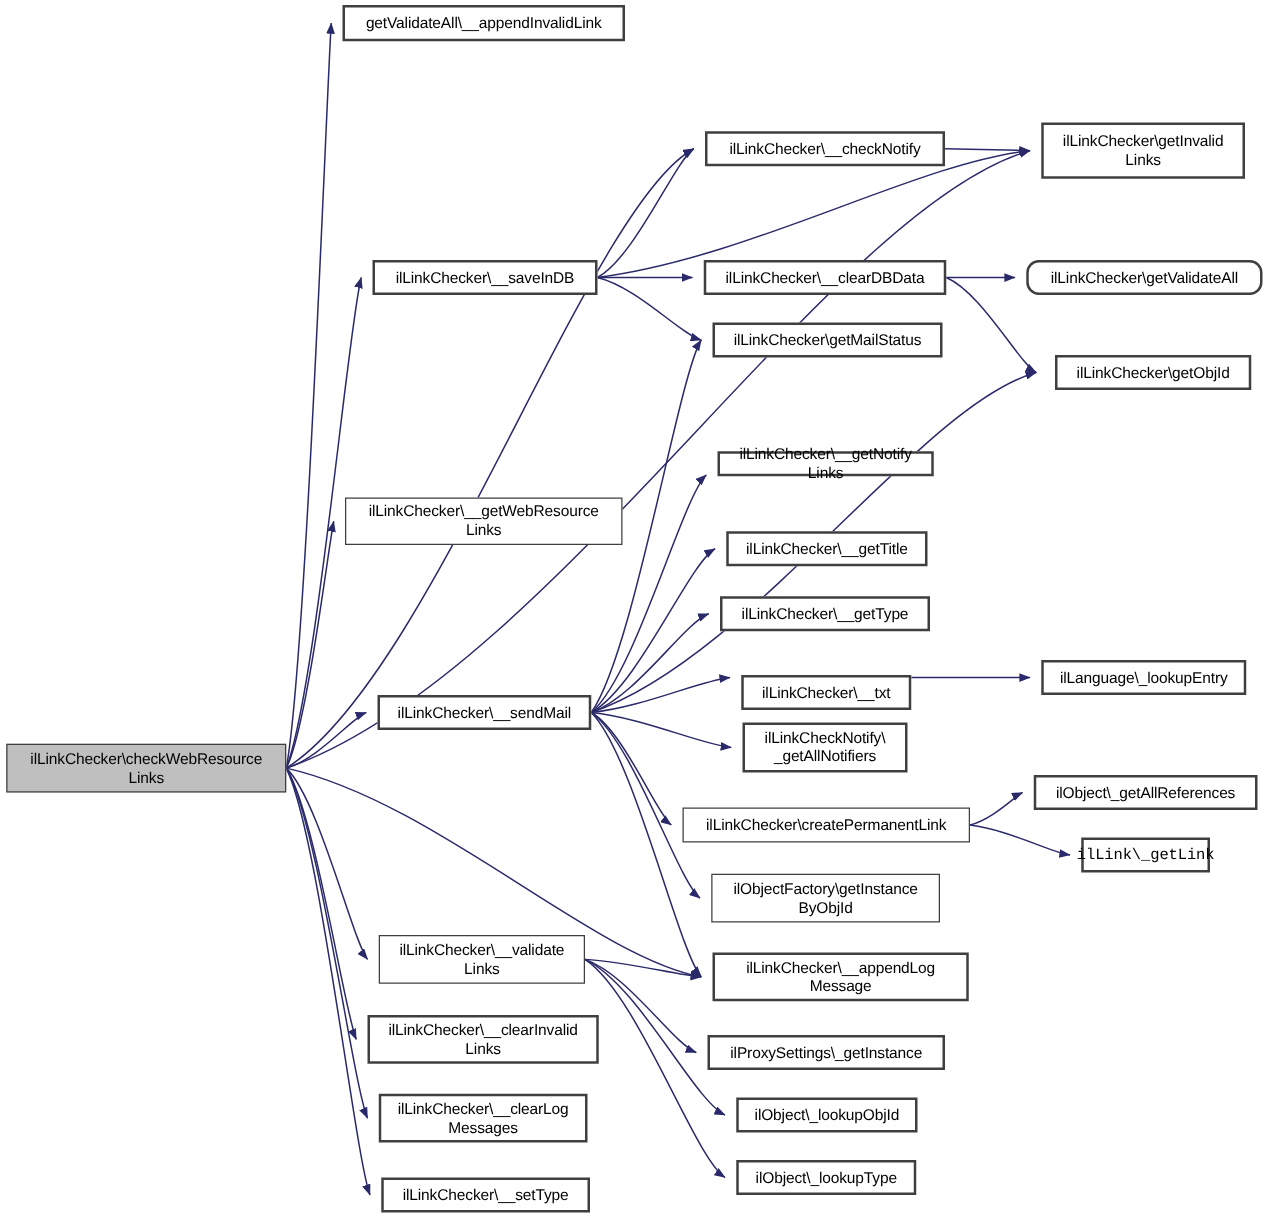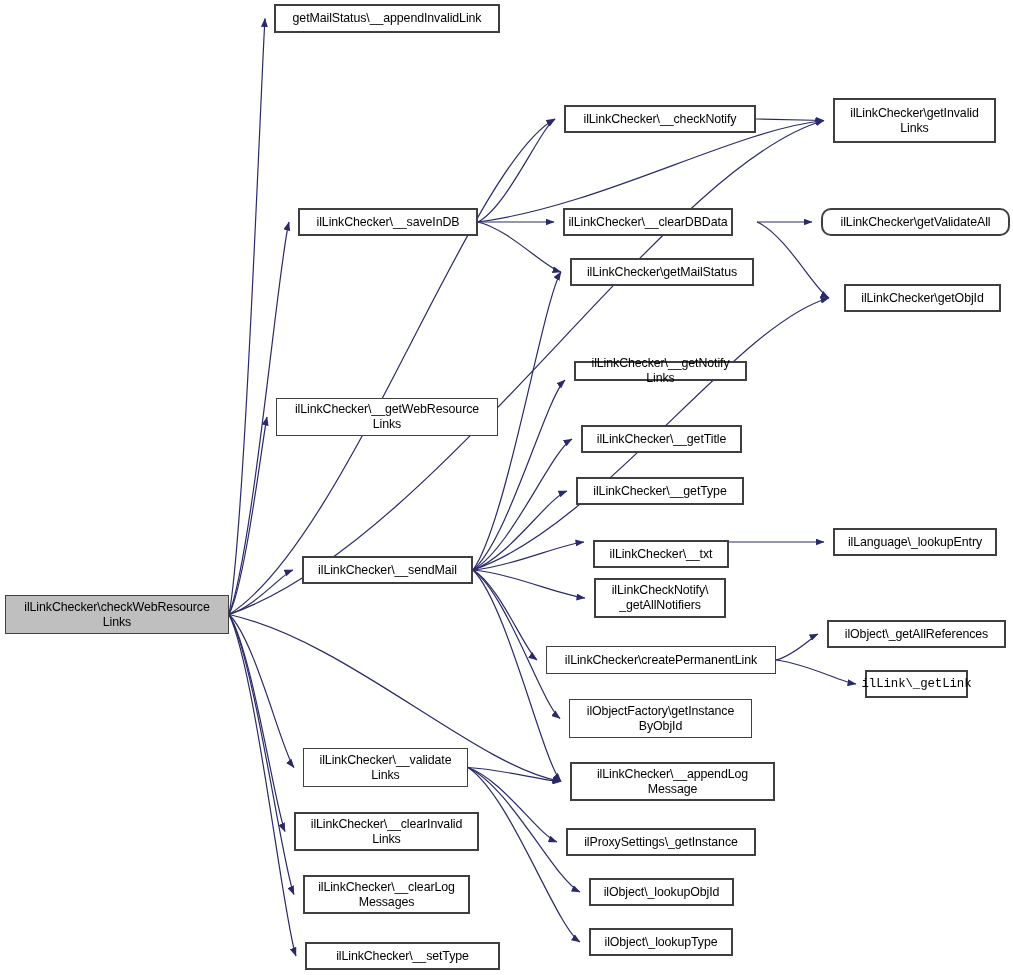--- a/index.html
+++ b/index.html
@@ -87,26 +87,26 @@
         <path d="M729,542 L824,542" marker-end="url(#arrow)"></path>
         <path d="M776,660 C793.85,655.84 812.72,636.47 818,634" marker-end="url(#arrow)"></path>
         <path d="M776,660 C807.15,663.84 840.08,681.72 856,684" marker-end="url(#arrow)"></path>
         <path d="M468,767.5 C503.7,769.74 541.44,780.17 561,781.5" marker-end="url(#arrow)"></path>
         <path d="M468,767.5 C502.3,779.4200000000001 538.56,834.9225 557,842" marker-end="url(#arrow)"></path>
         <path d="M468,767.5 C510.35,787.4200000000001 555.12,880.1725 580,892" marker-end="url(#arrow)"></path>
         <path d="M468,767.5 C510.35,795.4200000000001 555.12,925.4225 580,942" marker-end="url(#arrow)"></path>
       </g>
   </svg>
   <div id="node-layer">
-      <div class="node thick" style="left: 274px; top: 4px; width: 226px; height: 29px;">getMailStatus\__appendInvalidLink</div>
+      <div class="node thick" style="left: 274px; top: 4px; width: 226px; height: 29px;">getValidateAll\__appendInvalidLink</div>
       <div class="node thick" style="left: 833px; top: 98px; width: 163px; height: 45px;">ilLinkChecker\getInvalid
 Links</div>
       <div class="node thick" style="left: 564px; top: 105px; width: 192px; height: 28px;">ilLinkChecker\__checkNotify</div>
       <div class="node thick" style="left: 298px; top: 208px; width: 180px; height: 28px;">ilLinkChecker\__saveInDB</div>
-      <div class="node thick" style="left: 563px; top: 208px; width: 170px; height: 28px;">ilLinkChecker\__clearDBData</div>
+      <div class="node thick" style="left: 563px; top: 208px; width: 194px; height: 28px;">ilLinkChecker\__clearDBData</div>
       <div class="node thick" style="left: 821px; top: 208px; width: 189px; height: 28px; border-radius: 10px;">ilLinkChecker\getValidateAll</div>
       <div class="node thick" style="left: 570px; top: 258px; width: 184px; height: 28px;">ilLinkChecker\getMailStatus</div>
       <div class="node thick" style="left: 844px; top: 284px; width: 157px; height: 28px;">ilLinkChecker\getObjId</div>
       <div class="node" style="left: 276px; top: 398px; width: 222px; height: 38px;">ilLinkChecker\__getWebResource
 Links</div>
       <div class="node thick" style="left: 574px; top: 361px; width: 173px; height: 20px;">ilLinkChecker\__getNotify
 Links</div>
       <div class="node thick" style="left: 581px; top: 425px; width: 161px; height: 28px;">ilLinkChecker\__getTitle</div>
       <div class="node thick" style="left: 576px; top: 477px; width: 168px; height: 28px;">ilLinkChecker\__getType</div>
       <div class="node thick" style="left: 593px; top: 540px; width: 136px; height: 28px;">ilLinkChecker\__txt</div>
@@ -123,17 +123,17 @@
 Links</div>
       <div class="node thick" style="left: 570px; top: 762px; width: 205px; height: 39px;">ilLinkChecker\__appendLog
 Message</div>
       <div class="node thick" style="left: 294px; top: 812px; width: 185px; height: 39px;">ilLinkChecker\__clearInvalid
 Links</div>
       <div class="node thick" style="left: 566px; top: 828px; width: 190px; height: 28px;">ilProxySettings\_getInstance</div>
       <div class="node thick" style="left: 303px; top: 875px; width: 167px; height: 39px;">ilLinkChecker\__clearLog
 Messages</div>
       <div class="node thick" style="left: 589px; top: 878px; width: 145px; height: 28px;">ilObject\_lookupObjId</div>
       <div class="node thick" style="left: 589px; top: 928px; width: 144px; height: 28px;">ilObject\_lookupType</div>
-      <div class="node thick" style="left: 305px; top: 942px; width: 195px; height: 28px;">ilLinkChecker\__setType</div>
+      <div class="node thick" style="left: 305px; top: 942px; width: 167px; height: 28px;">ilLinkChecker\__setType</div>
       <div class="node root" style="left: 5px; top: 595px; width: 224px; height: 39px;">ilLinkChecker\checkWebResource
 Links</div>
     </div>
 </div>
 
 </body></html>

